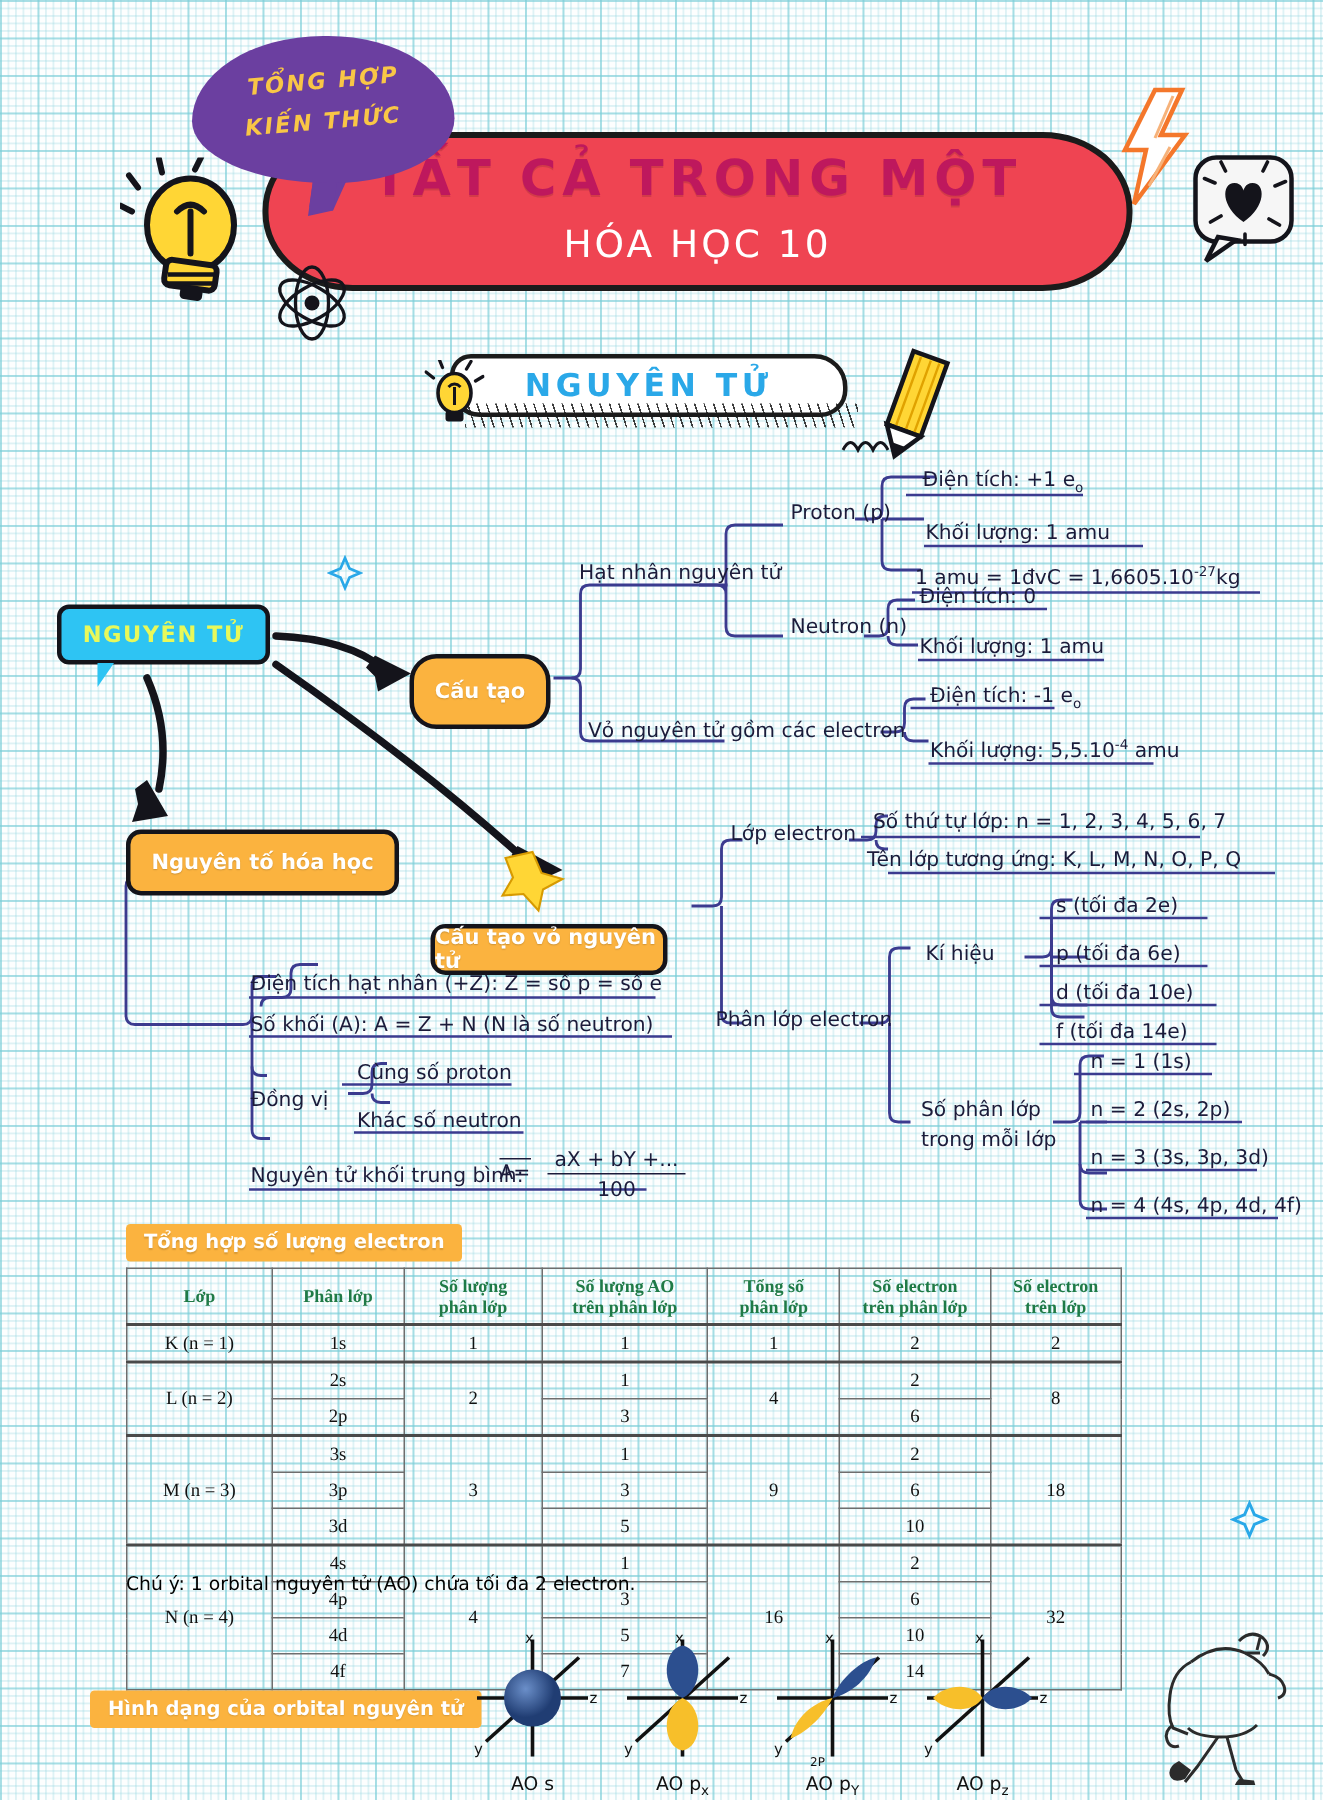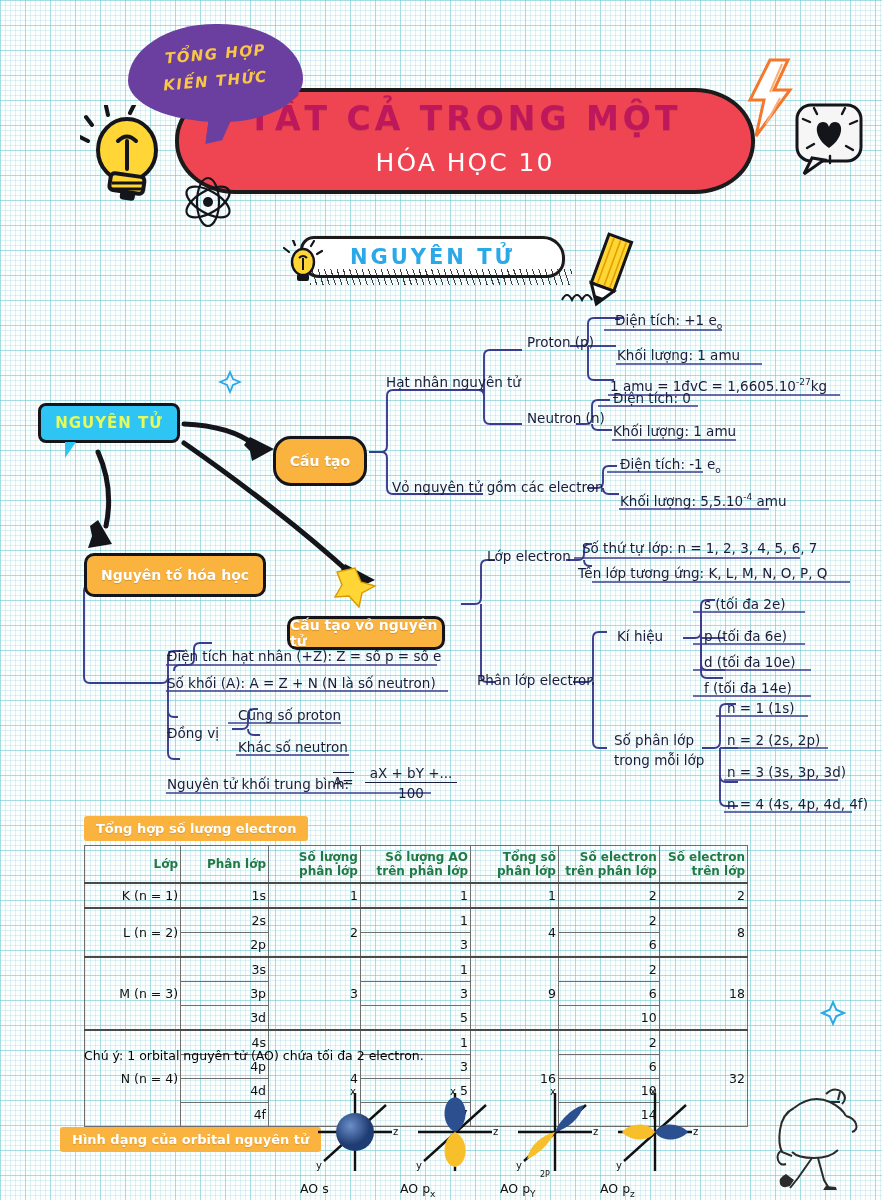--- a/index.html
+++ b/index.html
@@ -120,34 +120,35 @@
   }
   #chip-table{left:84px;top:816px;}
   #chip-orbital{left:60px;top:1127px;}
 
   
   #tbl{
     position:absolute;left:84px;top:845px;width:664px;border-collapse:collapse;
     font-size:12px;color:#111;
   }
   #tbl td,#tbl th{
-    border:1px solid #6e6e6e;text-align:right;padding:2px 2px;height:19px;
+    border:1px solid #6e6e6e;text-align:center;padding:2px 2px;height:19px;
     background:transparent;
+    font-family:Liberation Serif, serif;
   }
   #tbl th{color:#1f7a46;font-weight:bold;font-size:12px;line-height:14px;padding:4px 2px;}
   #tbl td{font-size:12.5px;}
   #tbl .grp{border-top:2px solid #4a4a4a;}
   #note{
     position:absolute;left:84px;top:1048px;font-size:12.5px;color:#000000;
   }
 
   
   .orb{position:absolute;width:110px;height:95px;}
   .orb-cap{
-    position:absolute;width:110px;top:96px;font-size:12.5px;color:#111;
+    position:absolute;width:110px;text-align:center;top:96px;font-size:12.5px;color:#111;
   }
   .orb-cap sub{font-size:9px;}
 </style>
 </head>
 <body>
 
 <div id="paper"></div>
 
 <div class="layer">
   <div class="abs" id="hdr-blue"></div>

